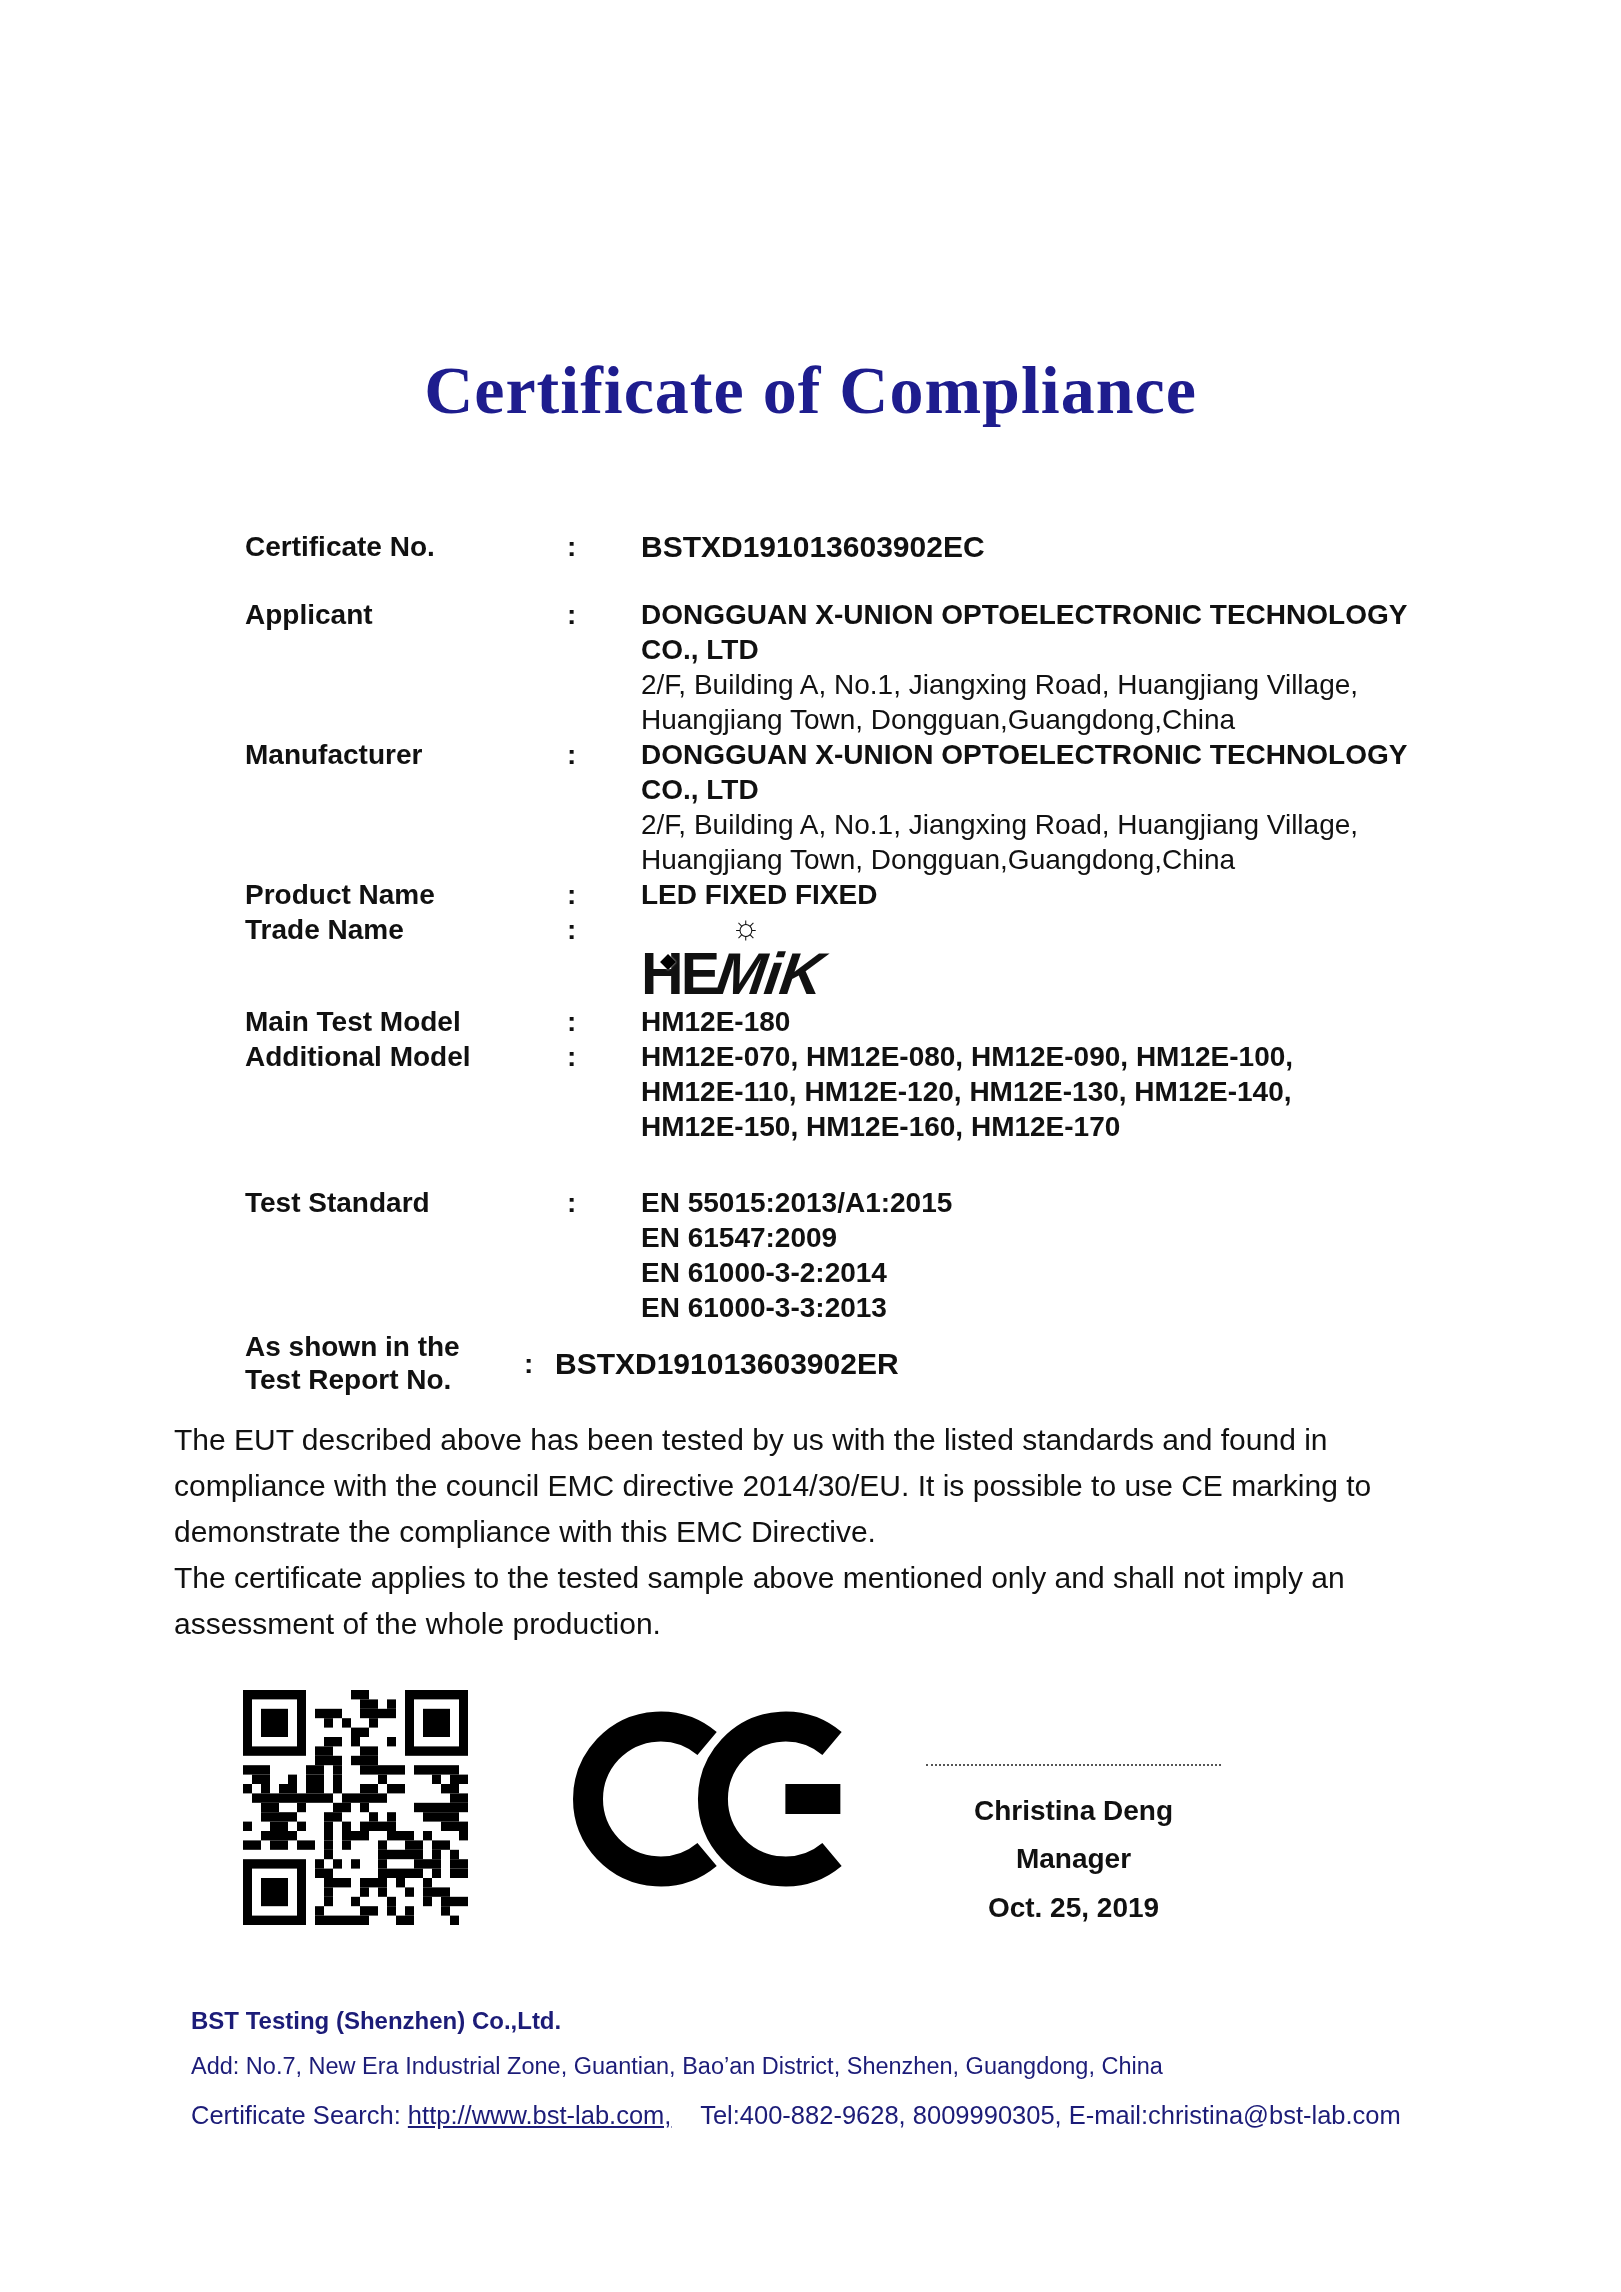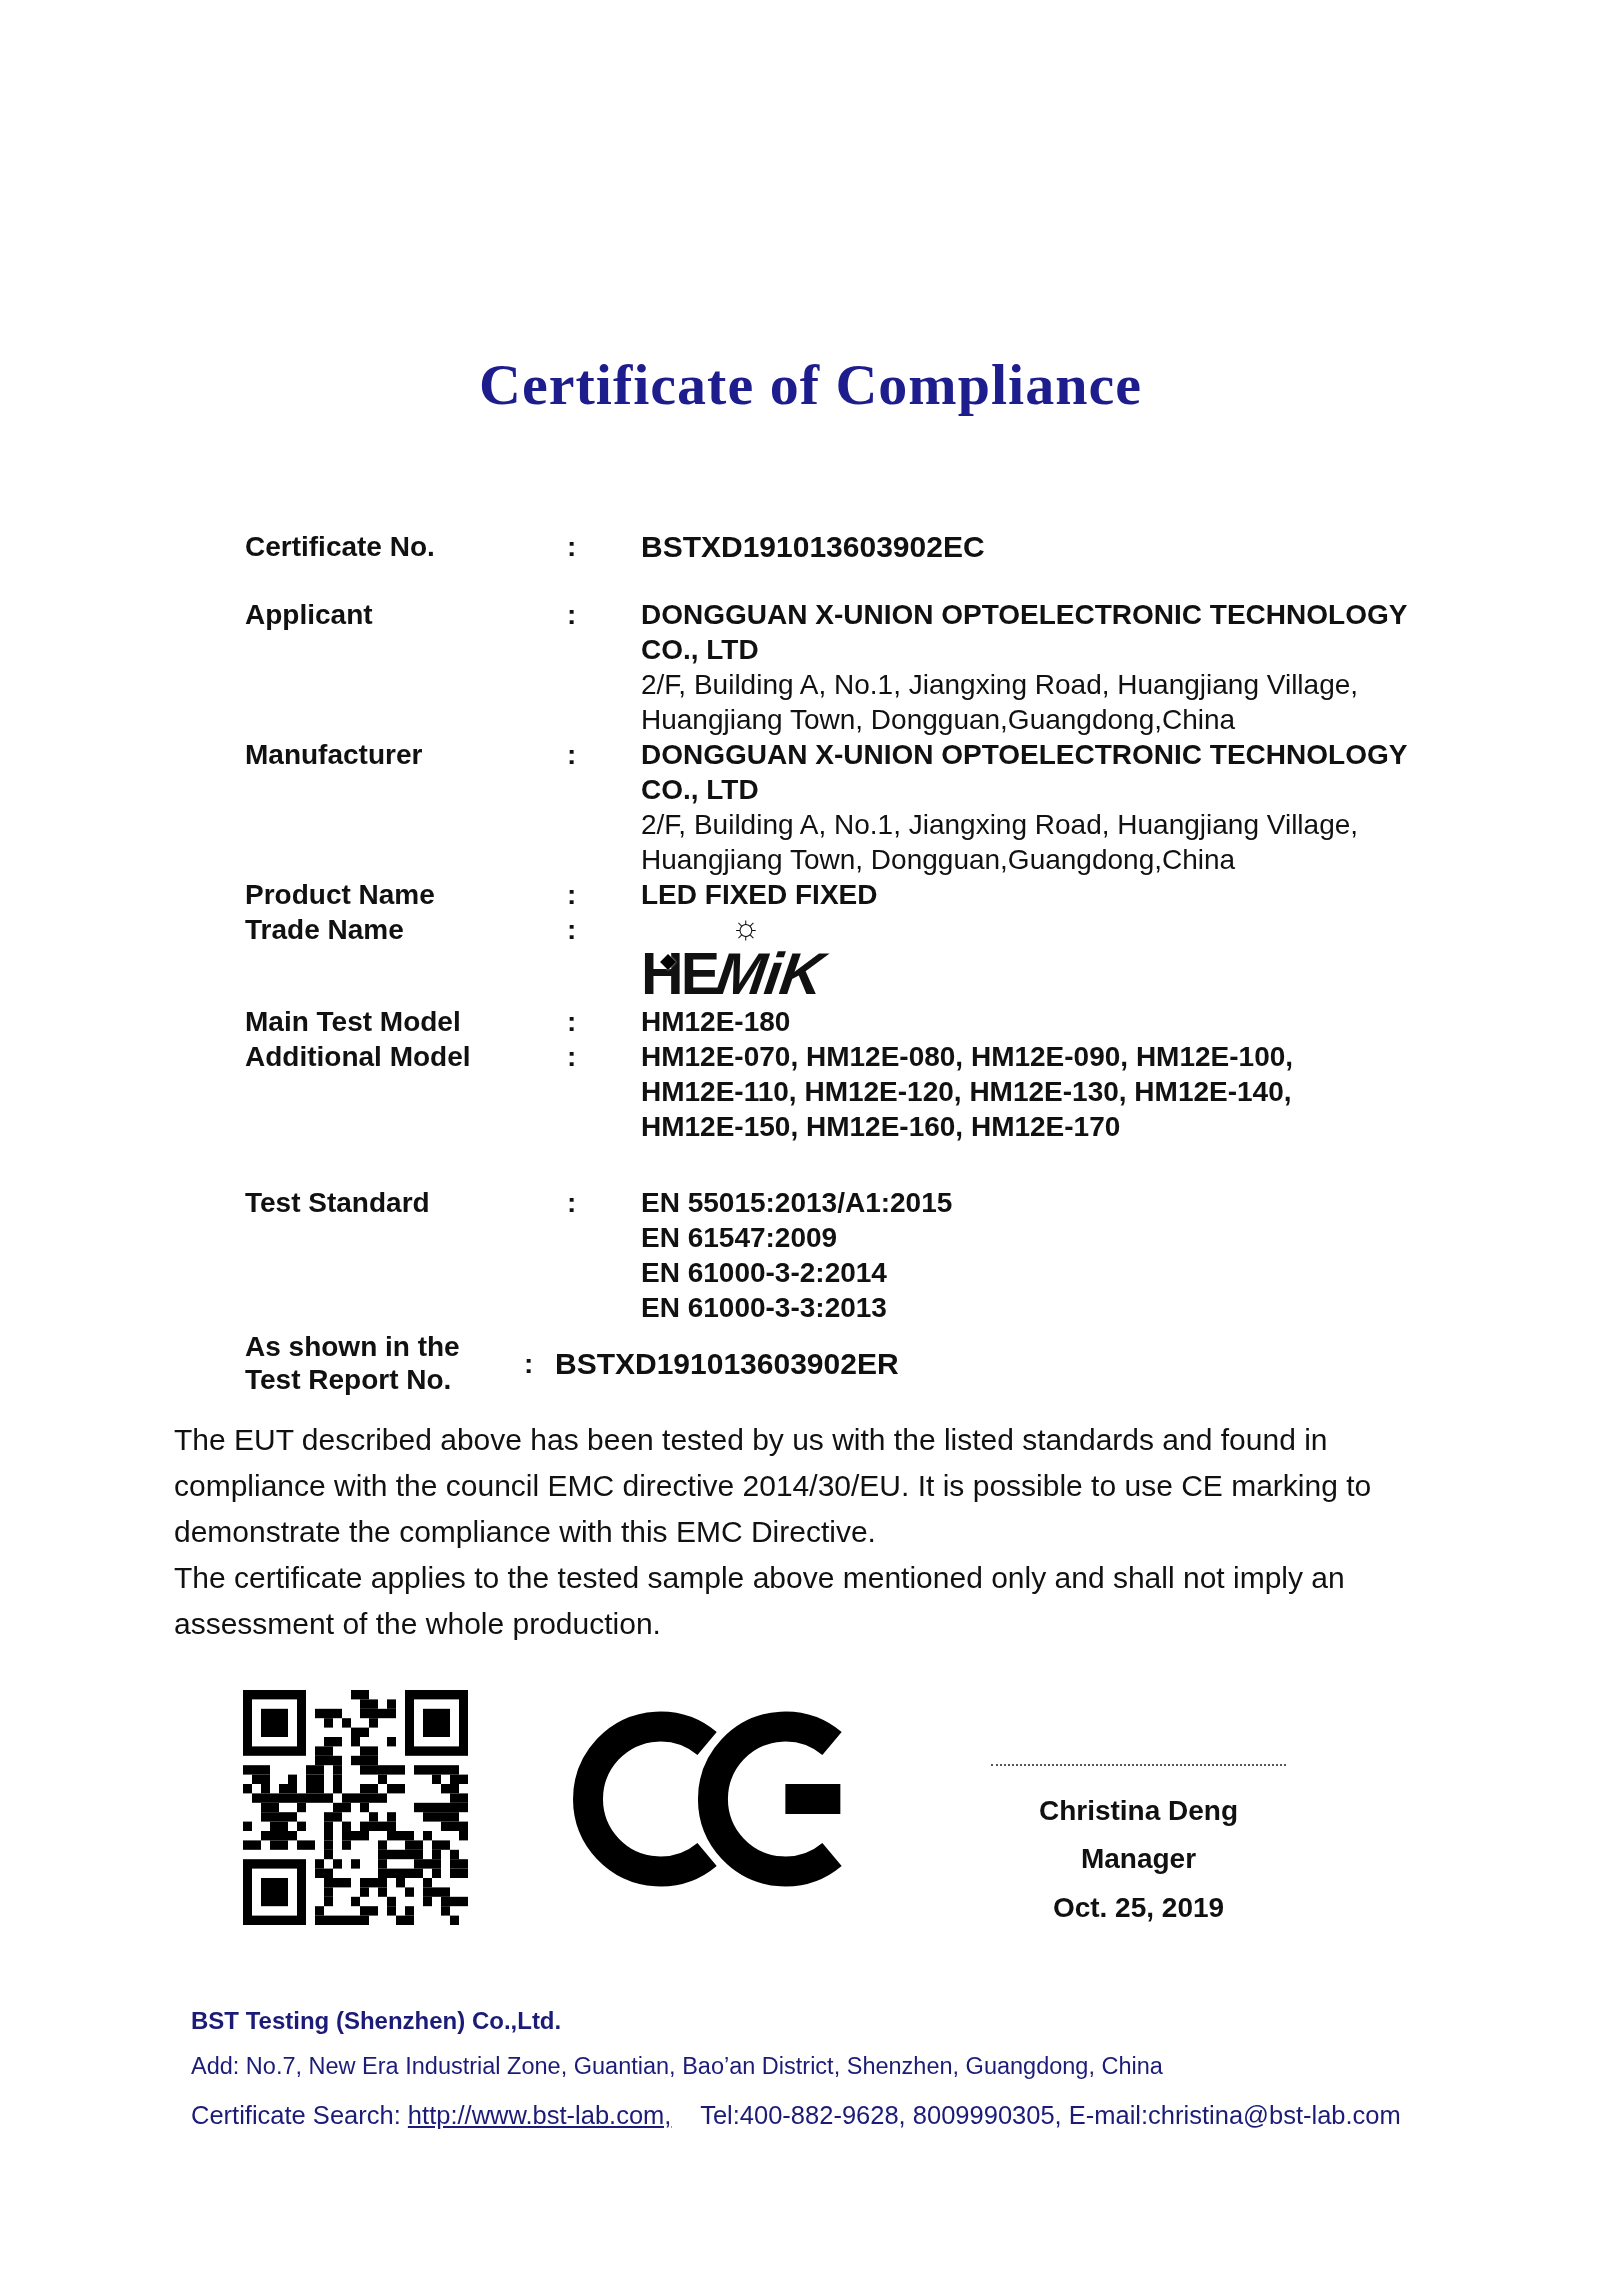--- a/index.html
+++ b/index.html
@@ -12,21 +12,21 @@
     color:#111111;
     overflow:hidden;
   }
   
   .title{
     position:absolute;
     top:351px; left:0; width:100%;
     text-align:center;
     font-family:"Liberation Serif", serif;
     font-weight:700;
-    font-size:58px;
+    font-size:68px;
     letter-spacing:1px;
     color:#1e1d8e;
     margin:0;
   }
   
   .info{
     position:absolute;
     left:245px; top:529px; width:1235px;
     font-size:28px; line-height:35px;
   }
@@ -52,21 +52,21 @@
   .statement{
     position:absolute;
     left:174px; top:1417px; width:1294px;
     font-size:30px; line-height:46px;
   }
   .statement p{margin:0;}
   
   .qr{position:absolute; left:243px; top:1690px;}
   .ce{position:absolute; left:568px; top:1703px;}
   .signature{
-    position:absolute; left:977px; top:1764px; width:323px;
+    position:absolute; left:912px; top:1764px; width:323px;
     text-align:center; font-weight:700; font-size:28px;
   }
   .dotted{border-top:2.9px dotted #555; height:0; margin:0 13.7px 29px 13.7px;}
   .sig-name{margin-bottom:15.7px;}
   .sig-title{margin-bottom:17.6px;}
   
   .footer{position:absolute; left:191px; top:2007px; color:#1c1c78; width:1313px;}
   .footer-company{font-size:24px; font-weight:700; margin-bottom:17.6px;}
   .footer-address{font-size:23.5px; margin-bottom:21.6px;}
   .footer-search{font-size:25.5px;}

